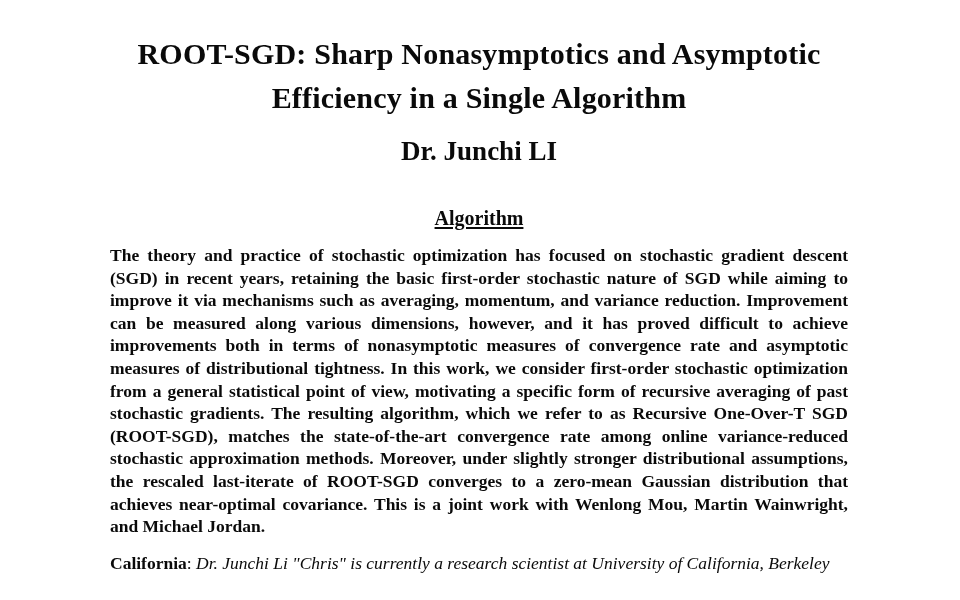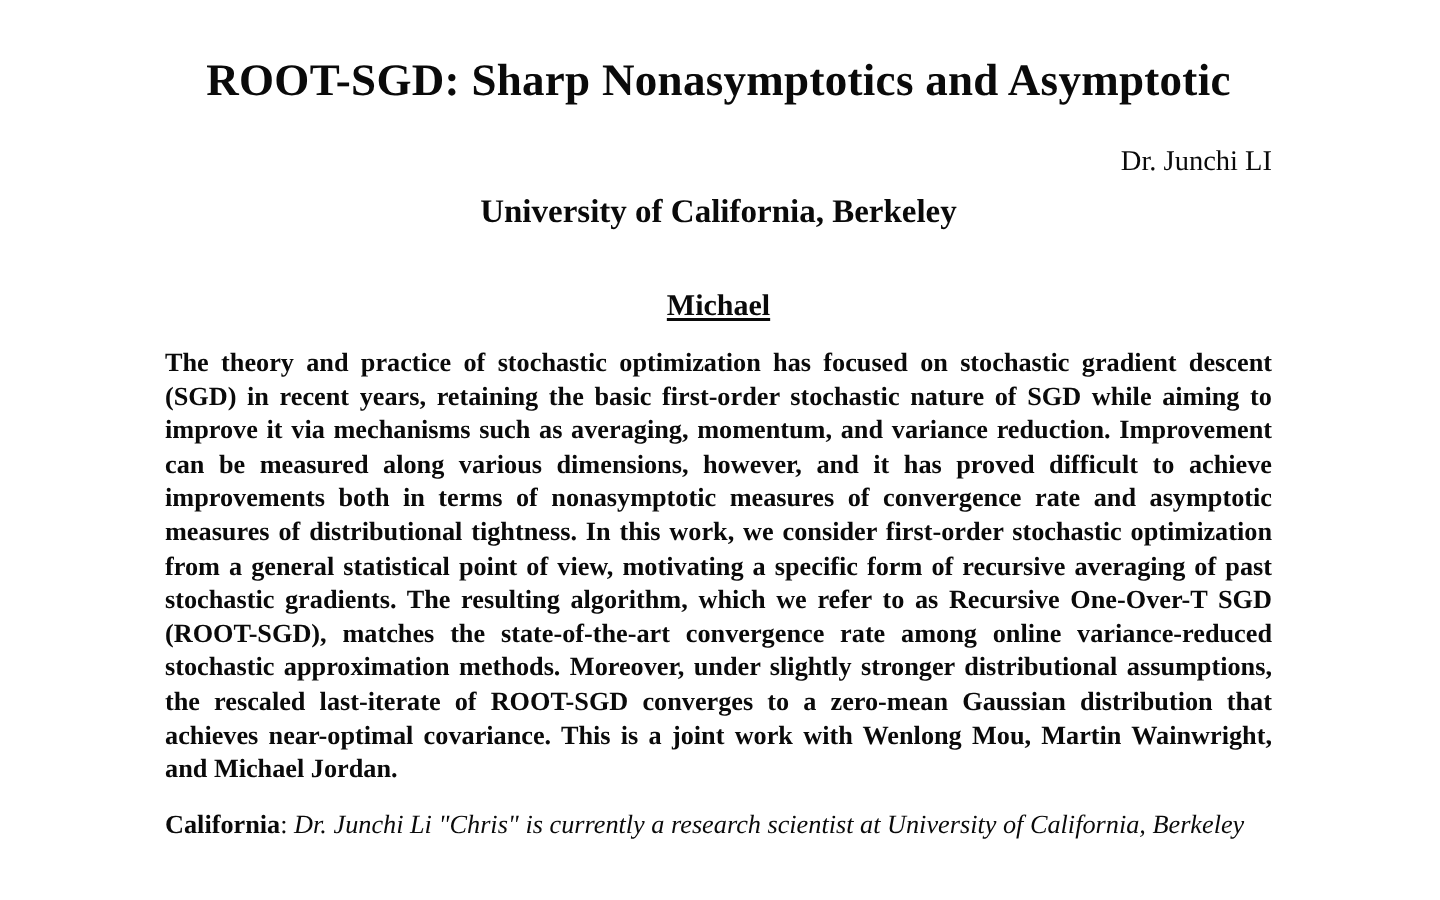--- a/index.html
+++ b/index.html
@@ -27,24 +27,24 @@
   .doc-title .title-line { display: block; }
   .byline {
     margin: 3px 0 0 0;
     font-size: 21px;
     font-weight: bold;
     line-height: 28px;
     text-align: center;
   }
   .speaker-name {
     margin: 13px 0 0 0;
-    font-size: 19px;
-    font-weight: normal;
+    font-size: 27px;
+    font-weight: bold;
     line-height: 37px;
-    text-align: right;
+    text-align: center;
   }
   .affiliation {
     margin: 0;
     font-size: 22px;
     font-weight: bold;
     line-height: 30px;
     text-align: center;
   }
   .abstract-heading {
     margin: 34px 0 0 0;
@@ -72,28 +72,28 @@
   .biography .bio-label { font-weight: bold; font-style: normal; }
   .biography .bio-text { font-style: italic; }
 </style>
 </head>
 <body>
 
 <div class="page">
 
   <h1 class="doc-title">
     <span class="title-line">ROOT-SGD: Sharp Nonasymptotics and Asymptotic</span>
+    <span class="title-line">Efficiency in a Single Algorithm</span>
   </h1>
 
 
   <p class="speaker-name">Dr. Junchi LI</p>
 
-  <p class="affiliation">University of California, Berkeley</p>
 
-  <h2 class="abstract-heading">Michael</h2>
+  <h2 class="abstract-heading">Algorithm</h2>
 
   <p class="abstract-body">The theory and practice of stochastic optimization has focused on stochastic gradient descent (SGD) in recent years, retaining the basic first-order stochastic nature of SGD while aiming to improve it via mechanisms such as averaging, momentum, and variance reduction. Improvement can be measured along various dimensions, however, and it has proved difficult to achieve improvements both in terms of nonasymptotic measures of convergence rate and asymptotic measures of distributional tightness. In this work, we consider first-order stochastic optimization from a general statistical point of view, motivating a specific form of recursive averaging of past stochastic gradients. The resulting algorithm, which we refer to as Recursive One-Over-T SGD (ROOT-SGD), matches the state-of-the-art convergence rate among online variance-reduced stochastic approximation methods. Moreover, under slightly stronger distributional assumptions, the rescaled last-iterate of ROOT-SGD converges to a zero-mean Gaussian distribution that achieves near-optimal covariance. This is a joint work with Wenlong Mou, Martin Wainwright, and Michael Jordan.</p>
 
   <p class="biography">
     <span class="bio-label">California</span><span class="bio-separator">: </span><span class="bio-text">Dr. Junchi Li "Chris" is currently a research scientist at University of California, Berkeley</span>
   </p>
 
 </div>
 
 </body></html>

